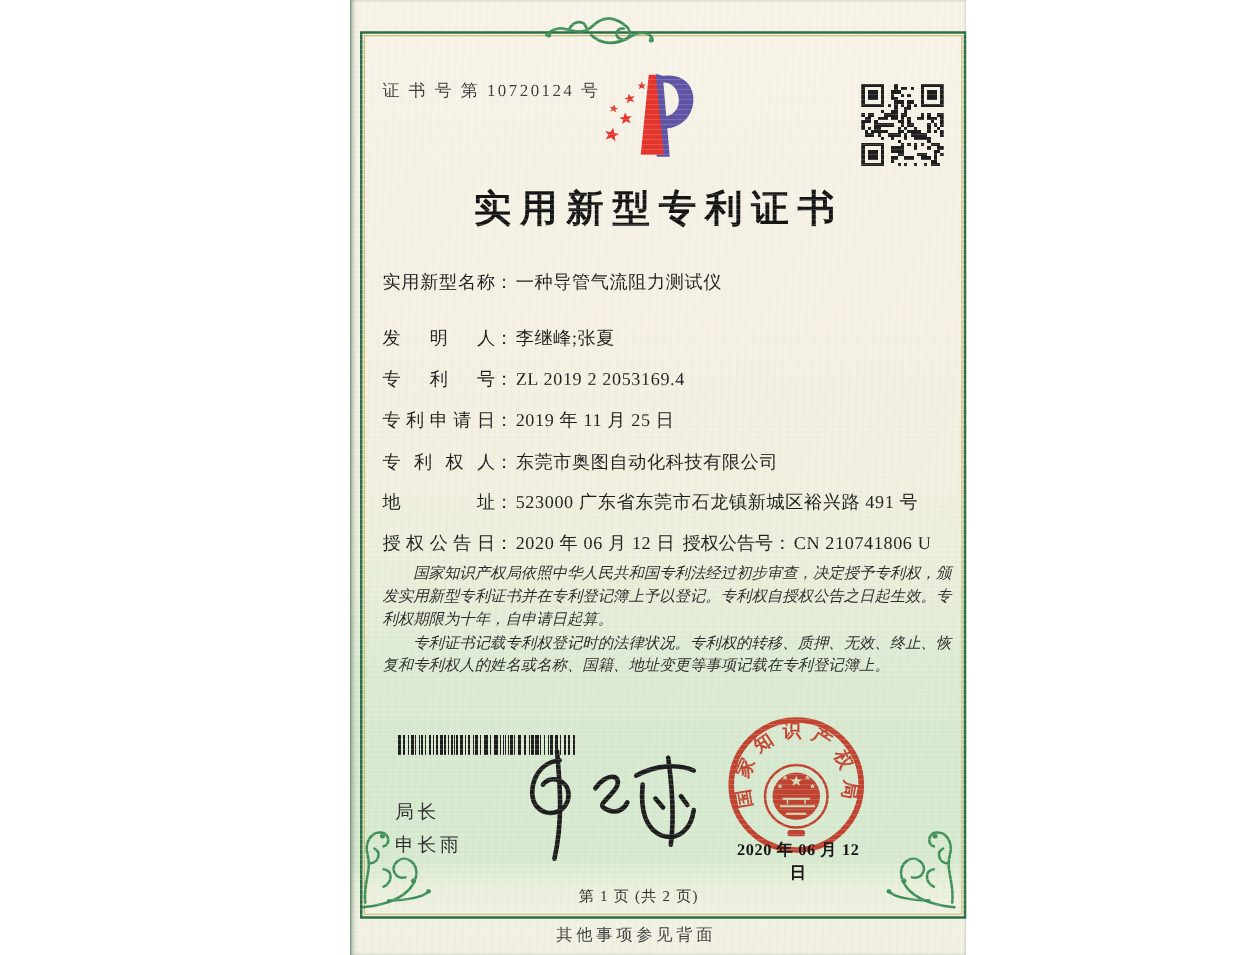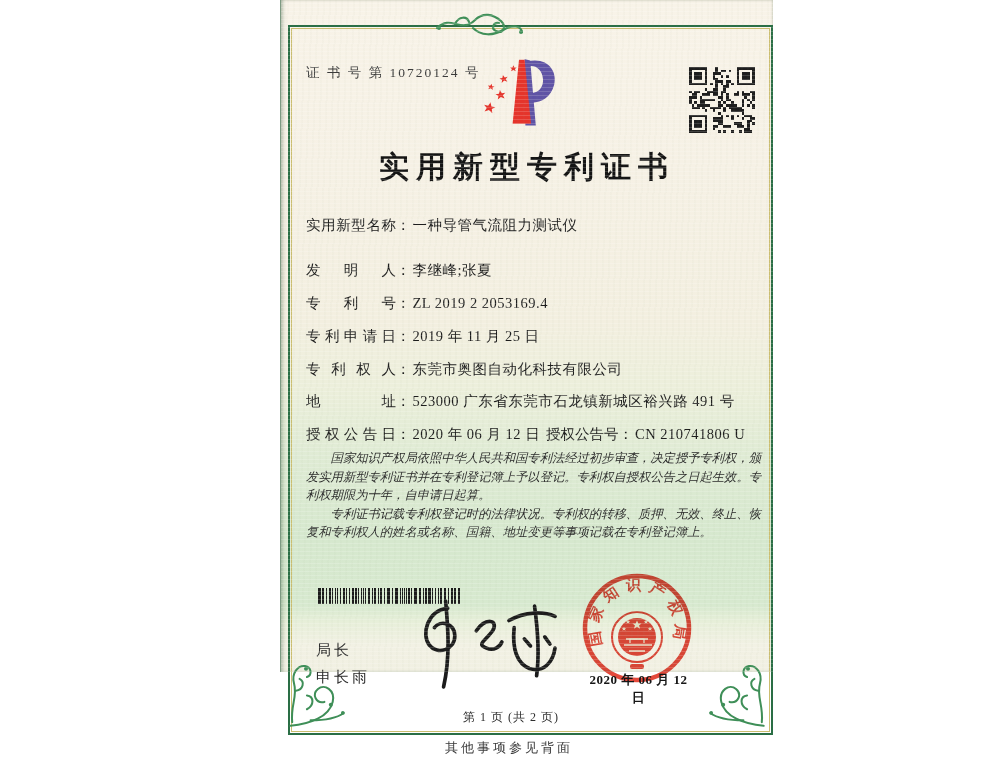--- a/index.html
+++ b/index.html
@@ -1,17 +1,17 @@
 <!DOCTYPE html>
 <html style="--seal_red: #e23b2c; --border_green: #2a6e45; --logo_red: #e5342b; --logo_purple: #5f53a5; --ornament_green: #3f8f58;"><head>
 <meta charset="utf-8">
 <style>
   html,body{margin:0;padding:0;width:1000px;height:764px;background:#ffffff;overflow:hidden;
     font-family:"Liberation Serif","DejaVu Serif",serif;}
-  .paper{position:absolute;left:280px;top:0;width:492px;height:672px;
+  .paper{position:absolute;left:280px;top:0;width:492px;height:764px;
     background:linear-gradient(180deg,#f8f3e8 0%,#f6f1e5 25%,#f3efe0 48%,#ecefdb 58%,
       #dfebd4 68%,#d6e8ce 80%,#d7e9cf 90%,#e7efd9 92.5%,#f2f1e4 96%,#f1f0e2 100%);
     box-shadow:inset 3px 0 4px -2px rgba(40,80,50,.45), inset -1px 0 2px rgba(90,110,80,.25);
     border-left:1px solid #7d9a82;}
   .paper::after{content:"";position:absolute;inset:0;pointer-events:none;
     background:repeating-linear-gradient(0deg,rgba(255,255,255,.16) 0 1px,transparent 1px 4px),
       repeating-linear-gradient(92deg,rgba(140,160,120,.03) 0 2px,transparent 2px 6px);}
   .frame{position:absolute;left:7px;top:25px;width:481px;height:706px;
     border:2px solid var(--border_green,#2a6e45);}
   .frame-inner{position:absolute;inset:1px;border:1px solid #cbbd6f;}

